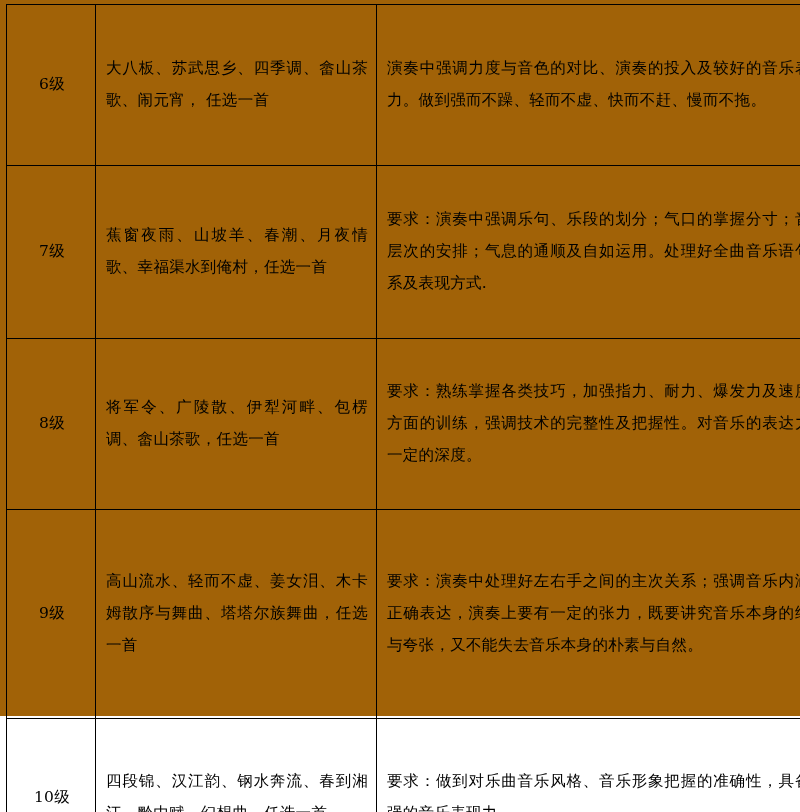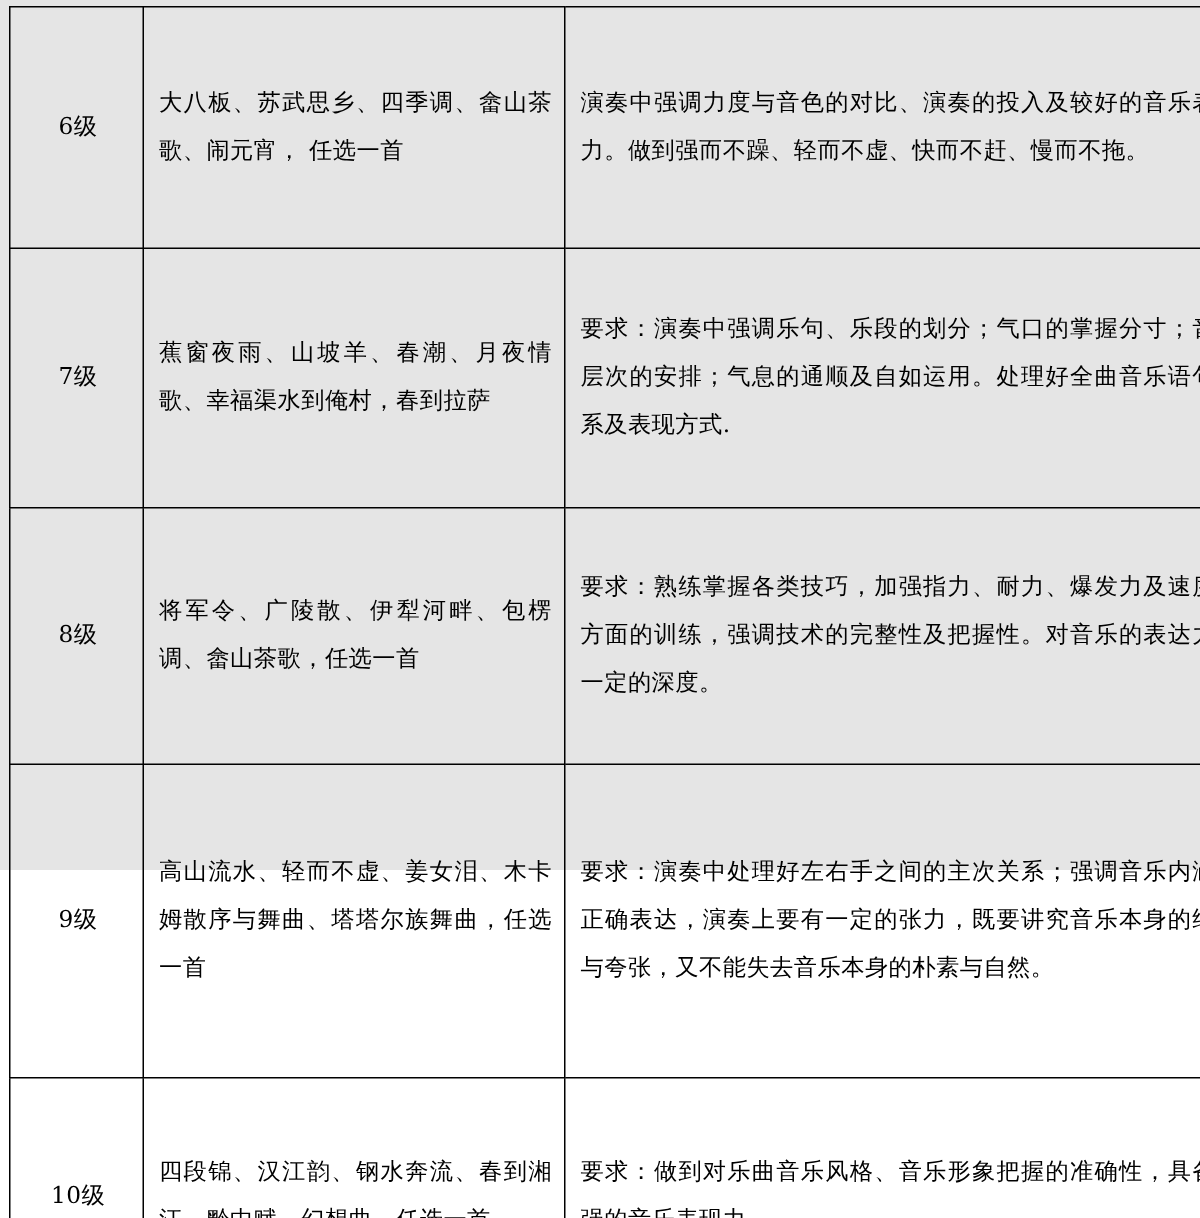--- a/index.html
+++ b/index.html
@@ -8,25 +8,25 @@
     background: #ffffff;
   }
   body {
     width: 800px;
     height: 812px;
     font-family: "DejaVu Sans", sans-serif;
     color: #000000;
   }
   .page {
     width: 800px;
-    height: 580px;
+    height: 716px;
     position: relative;
     box-sizing: border-box;
     padding: 4px 6px 4px 6px;
-    background: #e5e5e5;
+    background: #a16207;
   }
   table.grade-table {
     width: 788px;
     border-collapse: collapse;
     table-layout: fixed;
     border: 1px solid #000000;
   }
   table.grade-table td {
     border: 1px solid #000000;
     vertical-align: middle;
@@ -75,21 +75,21 @@
         <td class="pieces-cell">
           <span class="cell-text">大八板、苏武思乡、四季调、畲山茶歌、闹元宵， 任选一首</span>
         </td>
         <td class="requirement-cell">
           <span class="cell-text">演奏中强调力度与音色的对比、演奏的投入及较好的音乐表现力。做到强而不躁、轻而不虚、快而不赶、慢而不拖。</span>
         </td>
       </tr>
       <tr class="row-7">
         <td class="level-cell">7级</td>
         <td class="pieces-cell">
-          <span class="cell-text">蕉窗夜雨、山坡羊、春潮、月夜情歌、幸福渠水到俺村，春到拉萨</span>
+          <span class="cell-text">蕉窗夜雨、山坡羊、春潮、月夜情歌、幸福渠水到俺村，任选一首</span>
         </td>
         <td class="requirement-cell">
           <span class="cell-text">要求：演奏中强调乐句、乐段的划分；气口的掌握分寸；音乐层次的安排；气息的通顺及自如运用。处理好全曲音乐语句关系及表现方式.</span>
         </td>
       </tr>
       <tr class="row-8">
         <td class="level-cell">8级</td>
         <td class="pieces-cell">
           <span class="cell-text">将军令、广陵散、伊犁河畔、包楞调、畲山茶歌，任选一首</span>
         </td>

